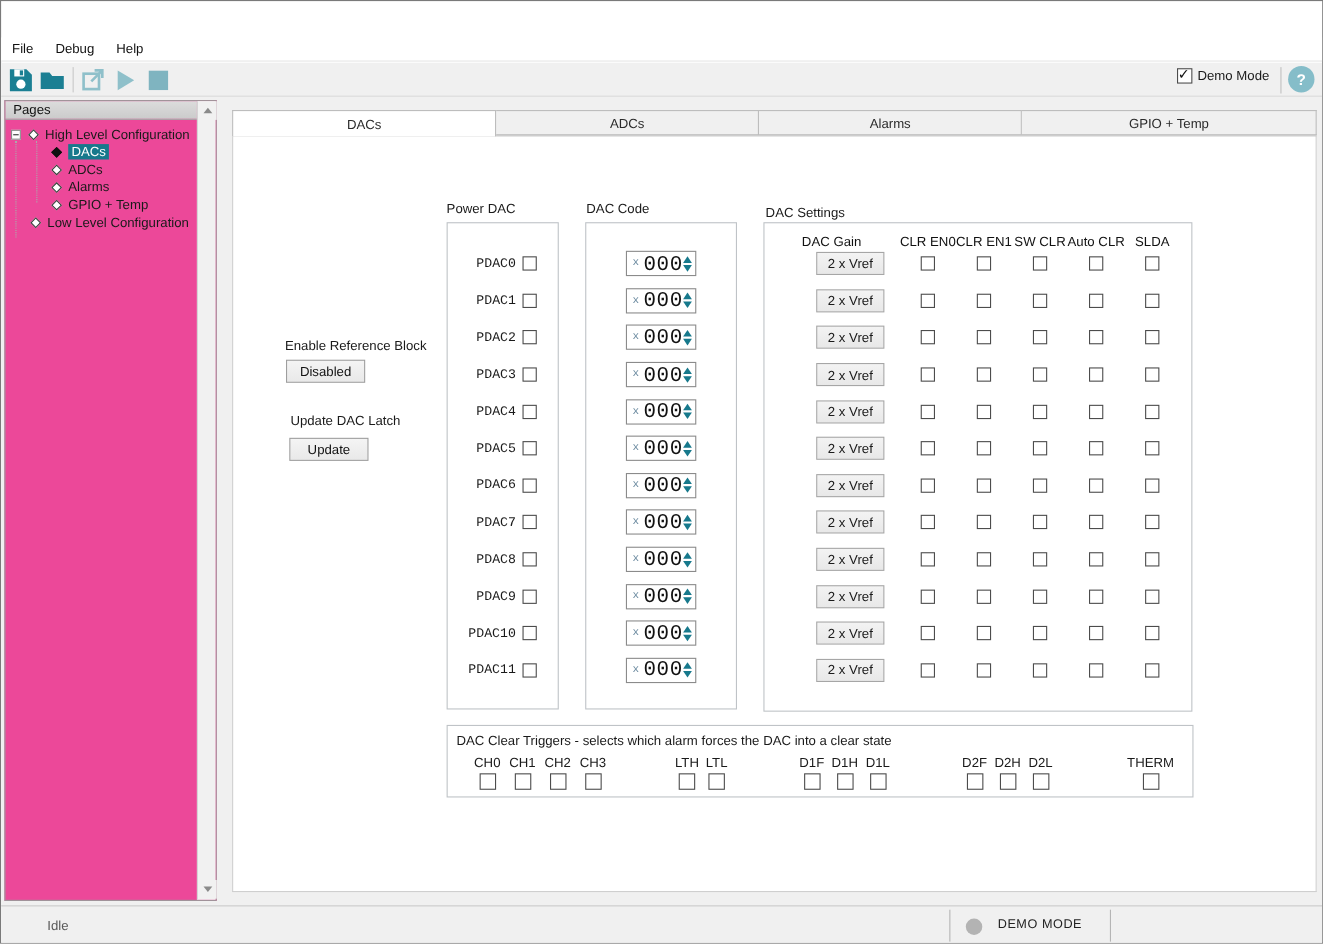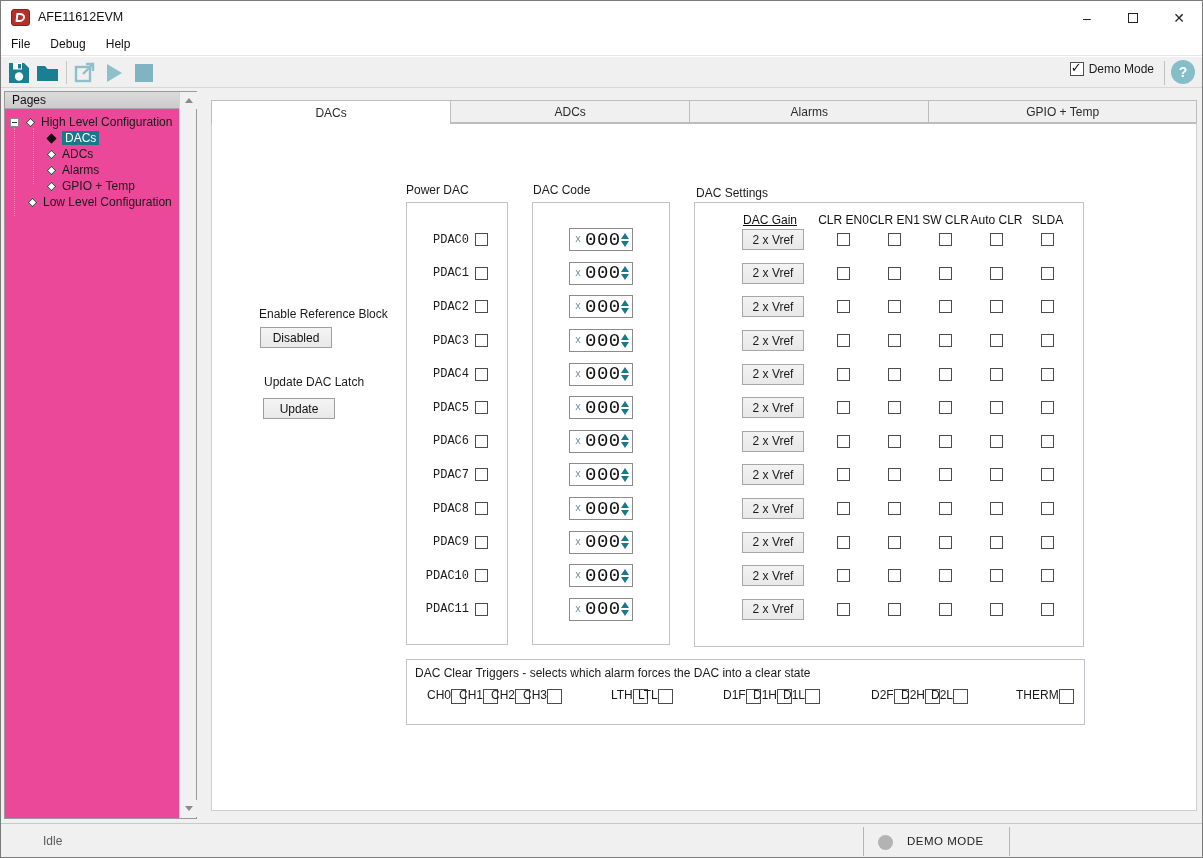--- a/index.html
+++ b/index.html
@@ -73,29 +73,29 @@
   .spin-prefix { font-size:10px; color:#6d8ca1; margin-right:4px; }
   .spin-val { font-size:19px; color:#111; letter-spacing:0.5px; }
   .spin-arrows { margin-left:auto; display:flex; flex-direction:column; gap:2px; align-items:center; }
   .sa-up { width:0; height:0; border-left:4.5px solid transparent; border-right:4.5px solid transparent; border-bottom:6px solid #17798c; }
   .sa-dn { width:0; height:0; border-left:4.5px solid transparent; border-right:4.5px solid transparent; border-top:6px solid #17798c; }
   
   #settings-box { left:482px; top:78px; width:390px; height:445px; }
   .set-grid { display:grid; grid-template-columns:123px 51px 51px 51px 51px 51px; align-items:center; }
   #set-header { position:absolute; left:0; top:9px; width:100%; height:16px; }
   #set-header .hdr { justify-self:center; white-space:nowrap; color:#111; }
-  #set-header .hdr.first { justify-self:end; margin-right:21px;text-decoration:underline; }
+  #set-header .hdr.first { justify-self:end; margin-right:35px; }
   .set-row { height:33.6px; }
   .gain-btn { justify-self:end; margin-right:14px; width:62px; height:21px; background:linear-gradient(#f3f3f3,#e8e8e8); border:1px solid #a6a6a6; display:flex; align-items:center; justify-content:center; }
   .set-cb { justify-self:center; }
   
   #trigger-box { left:194px; top:535px; width:679px; height:66px; }
   #trigger-title { position:absolute; left:8px; top:6px; white-space:nowrap; }
   .trigger-group { position:absolute; top:26px; display:flex; }
-  .trig-item { display:flex; flex-direction:row; align-items:center; }
+  .trig-item { display:flex; flex-direction:column; align-items:center; }
   .trig-item .cb { width:15px; height:15px; margin-top:3px; }
   
   #ref-label { left:47px; top:183px; }
   #ref-btn { left:48px; top:203px; width:72px; height:21px; }
   #latch-label { left:52px; top:251px; }
   #latch-btn { left:51px; top:274px; width:72px; height:21px; }
   
   #statusbar { position:absolute; left:0; top:822px; width:100%; height:35px; background:#f0f0f0; border-top:1px solid #c9c9c9; }
   #status-text { position:absolute; left:42px; top:10px; color:#5a5a5a; }
   .sb-sep { position:absolute; top:3px; width:1px; height:29px; background:#b5b5b5; }
@@ -103,31 +103,20 @@
   #demo-led { position:absolute; left:877px; top:11px; width:15px; height:15px; border-radius:50%; background:#b3b3b3; }
   #demo-mode-text { position:absolute; left:906px; top:11px; font-size:11.5px; letter-spacing:0.5px; color:#222; }
   #ti-logo { position:absolute; left:1020px; top:4px; display:flex; align-items:center; gap:6px; }
   #ti-wordmark { font-family:"Liberation Serif", serif; font-variant:small-caps; font-weight:bold; font-size:17px; letter-spacing:0.5px; color:#000; }
 </style>
 </head>
 <body>
 
 <div id="window">
 
-  <div id="titlebar">
-    <div id="app-icon">
-        <div class="dglyph"></div>
-      </div>
-    <span id="title-text">AFE11612EVM</span>
-    <div class="win-btn" id="btn-min">–</div>
-    <div class="win-btn" id="btn-max">
-        <span class="maxbox"></span>
-      </div>
-    <div class="win-btn" id="btn-close">✕</div>
-  </div>
 
   <div id="menubar">
       <span class="menu-item">File</span>
       <span class="menu-item">Debug</span>
       <span class="menu-item">Help</span>
     </div>
 
   <div id="toolbar">
     <div class="tool-icon" style="left:6px">
       <svg width="22" height="22" viewBox="0 0 22 22">

